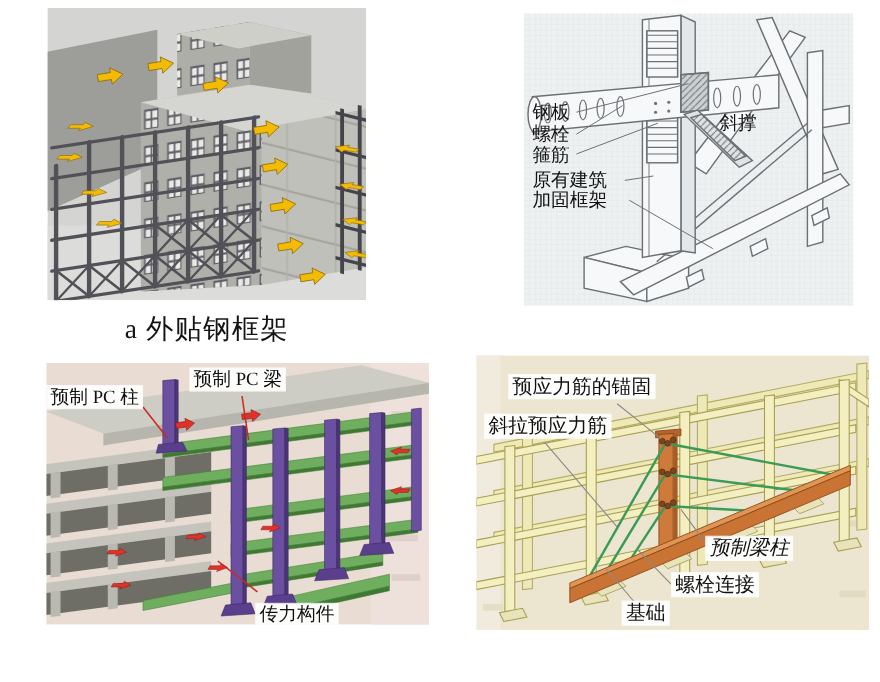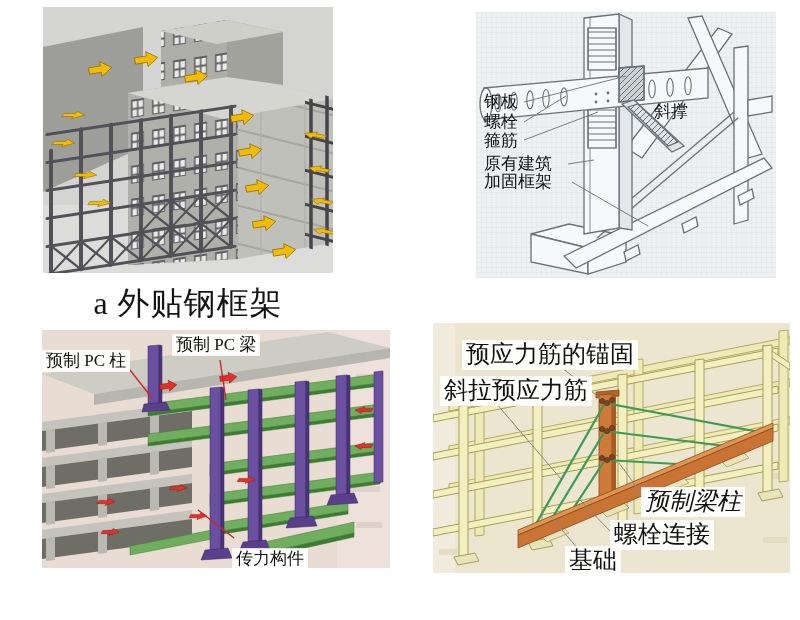--- a/index.html
+++ b/index.html
@@ -1,24 +1,24 @@
 <!DOCTYPE html>
 <html><head>
 <meta charset="utf-8">
 <style>
   html,body{margin:0;padding:0;}
   body{background:#ffffff;font-family:"Liberation Serif","DejaVu Serif",serif;}
   .canvas{position:relative;width:800px;height:620px;background:#ffffff;overflow:hidden;}
   .panel-img{position:absolute;overflow:hidden;}
   .panel-img svg{display:block;}
-  .caption{position:absolute;text-align:center;color:#141414;font-size:32px;letter-spacing:1px;white-space:nowrap;}
+  .caption{position:absolute;text-align:center;color:#141414;font-size:25px;letter-spacing:1px;white-space:nowrap;}
   .caption.wide{letter-spacing:2px;}
   .lbl{position:absolute;color:#101010;font-size:17px;line-height:1.15;white-space:nowrap;}
   .lbl.boxed{background:#fdfdfc;padding:0 3px;box-shadow:0 0 0 1px rgba(255,255,255,.8);}
-  .lbl.big{font-size:24px;}
+  .lbl.big{font-size:18px;}
 </style>
 </head>
 <body>
 
 <div class="canvas">
 
   <div class="panel-img" style="left:43px;top:7px;width:290px;height:266px;">
     <svg viewBox="0 0 290 266" width="290" height="266">
       <defs>
         <pattern id="a-win" width="21" height="33" patternUnits="userSpaceOnUse" patternTransform="skewY(-8.5)">

